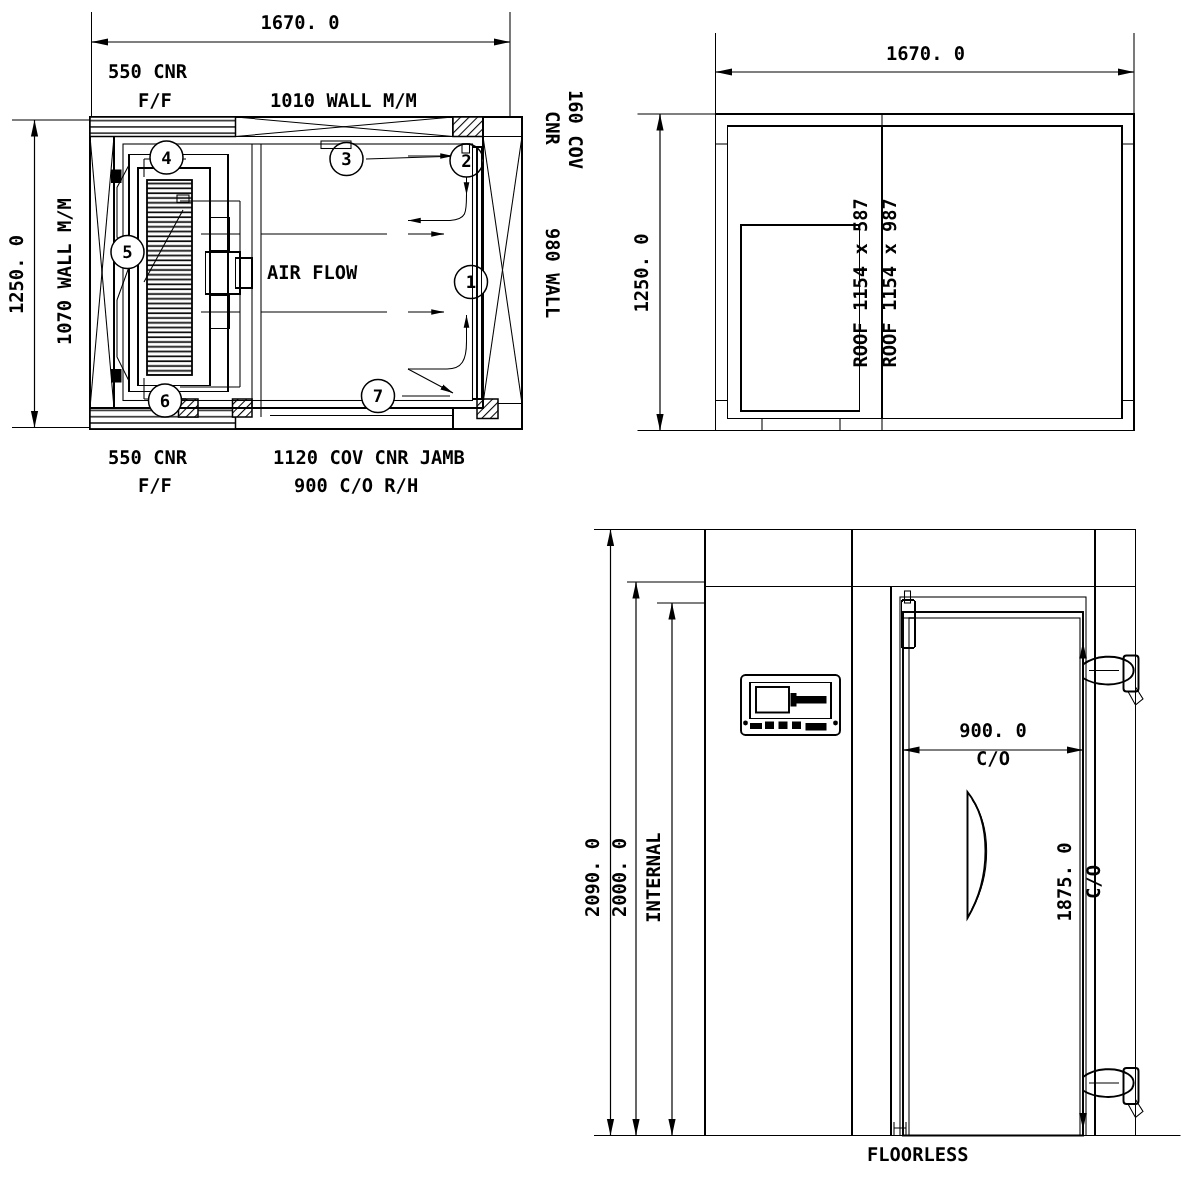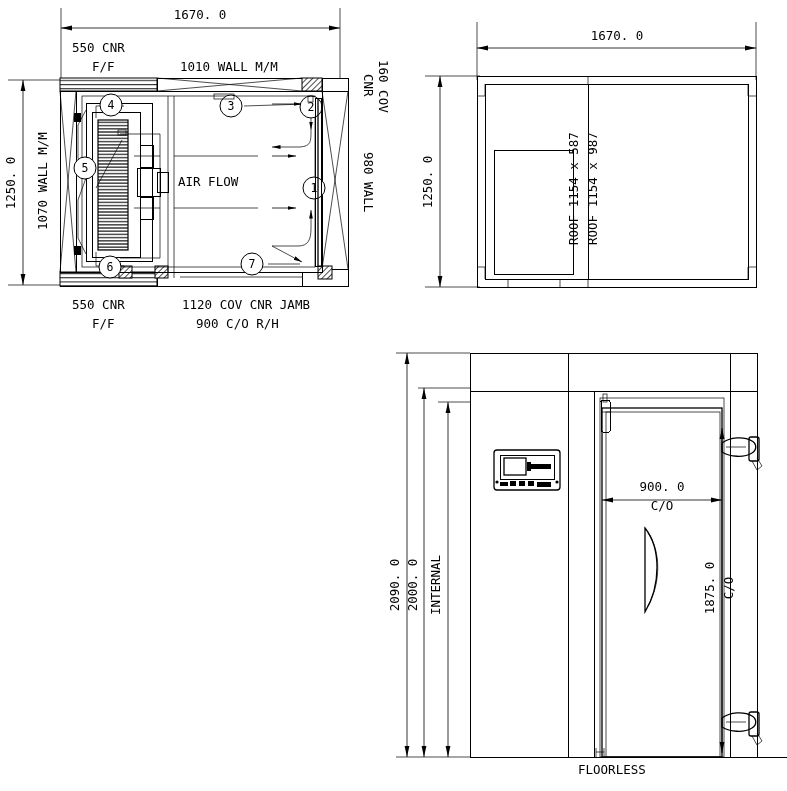--- a/index.html
+++ b/index.html
@@ -14,20 +14,21 @@
     height: 791px;
     position: relative;
     overflow: hidden;
     color: #000;
   }
   #sheet {
     position: absolute;
     left: 0; top: 0;
     width: 787px;
     height: 791px;
+    font-weight: bold;
   }
   svg#drawing {
     position: absolute;
     left: 0; top: 0;
     width: 787px;
     height: 791px;
     display: block;
   }
   .ln      { stroke: #000; stroke-width: 1; fill: none; shape-rendering: crispEdges; }
   .ln-thin { stroke: #000; stroke-width: 0.7; fill: none; }

